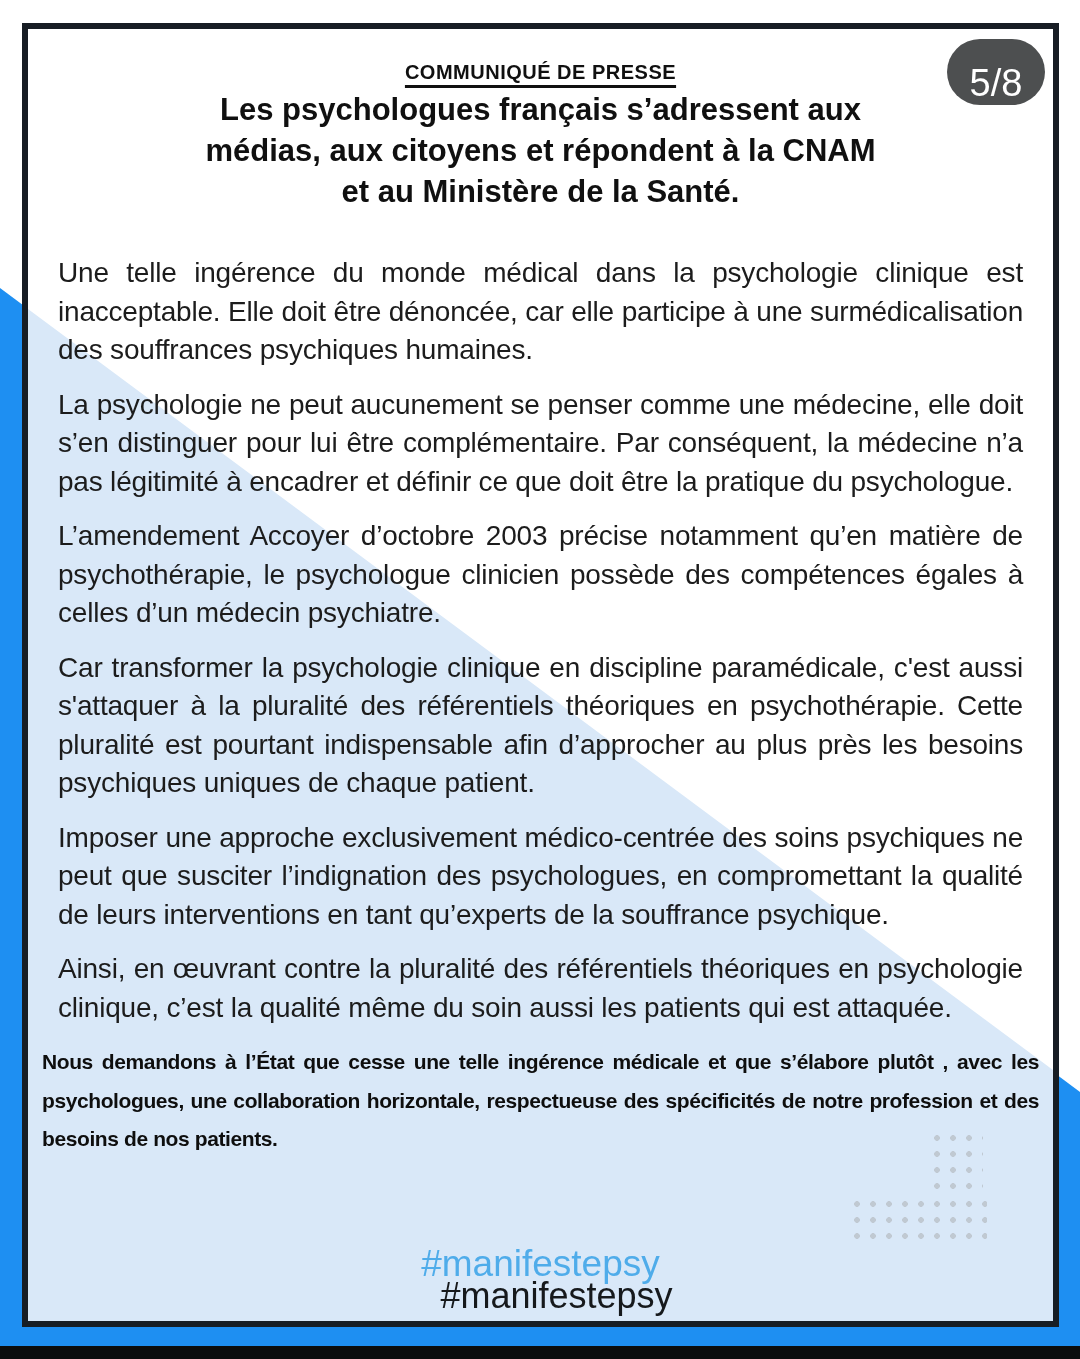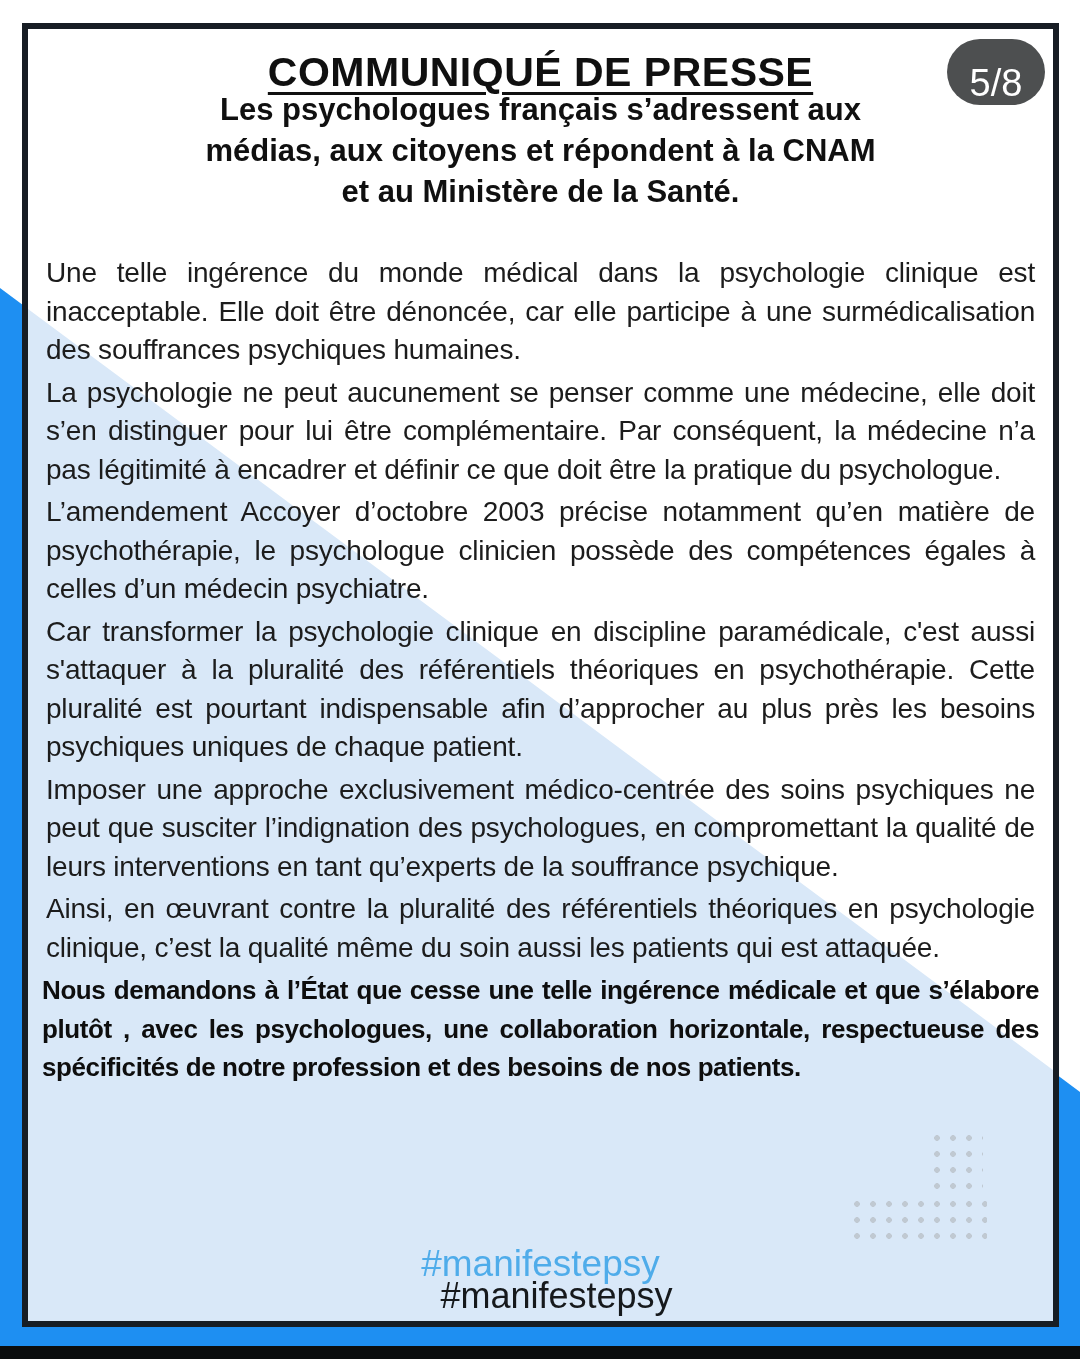--- a/index.html
+++ b/index.html
@@ -49,35 +49,35 @@
     border-radius:34px;background:var(--badge_bg);
     color:#ffffff;font-size:38px;font-weight:400;
     display:flex;align-items:flex-end;justify-content:center;
   }
   .content{
     position:relative;height:100%;box-sizing:border-box;
     padding:26px 14px 0 14px;
   }
   .kicker{
     text-align:center;color:#101010;
-    font-size:41px;font-weight:700;letter-spacing:.5px;line-height:34px;
+    font-size:20px;font-weight:700;letter-spacing:.5px;line-height:34px;
     text-decoration:underline;text-decoration-thickness:3px;text-underline-offset:6px;
   }
   .title{
     text-align:center;color:#101010;
     font-size:31px;font-weight:700;line-height:41px;
   }
   .body-text{
     margin-top:42px;
     font-size:28px;line-height:38.5px;letter-spacing:-.2px;
     color:var(--text);text-align:justify;
   }
-  .body-text p{margin:4px;}
+  .body-text p{margin:16px;}
   .closing-text{
-    font-size:26px;font-weight:700;letter-spacing:-.4px;
+    font-size:21px;font-weight:700;letter-spacing:-.4px;
     color:#0e0e0e;text-align:justify;line-height:38.5px;margin:0;
   }
   .hashtags{position:absolute;left:18px;right:0;bottom:8px;text-align:center;}
   .hashtag-blue{
     color:var(--hashtag_blue);font-size:37px;line-height:34px;
     transform:translateX(-9px);
   }
   .hashtag-dark{
     color:#16191C;font-size:36px;line-height:34px;margin-top:-2px;
     transform:translateX(7px);

